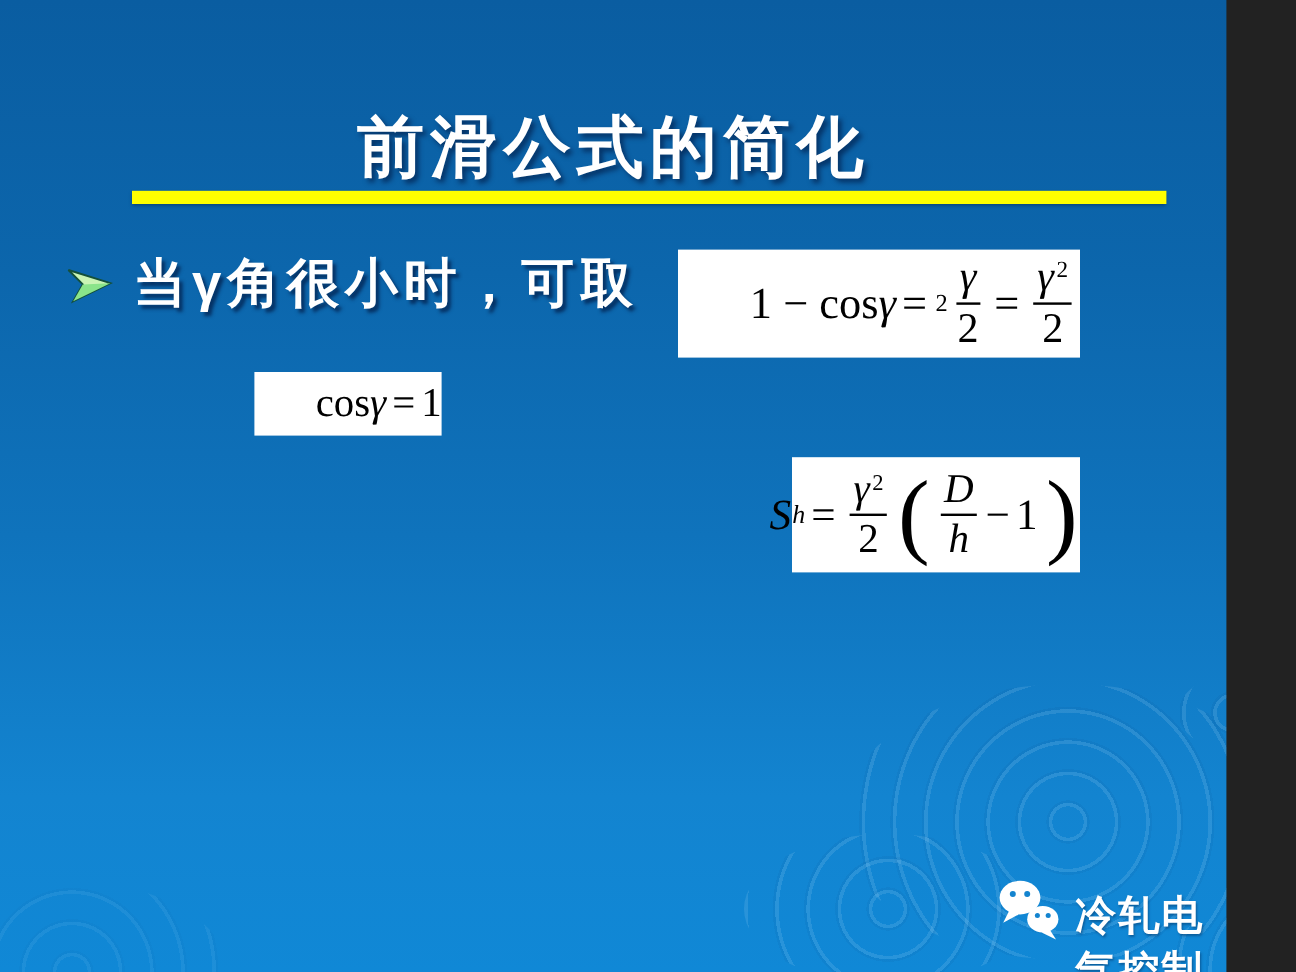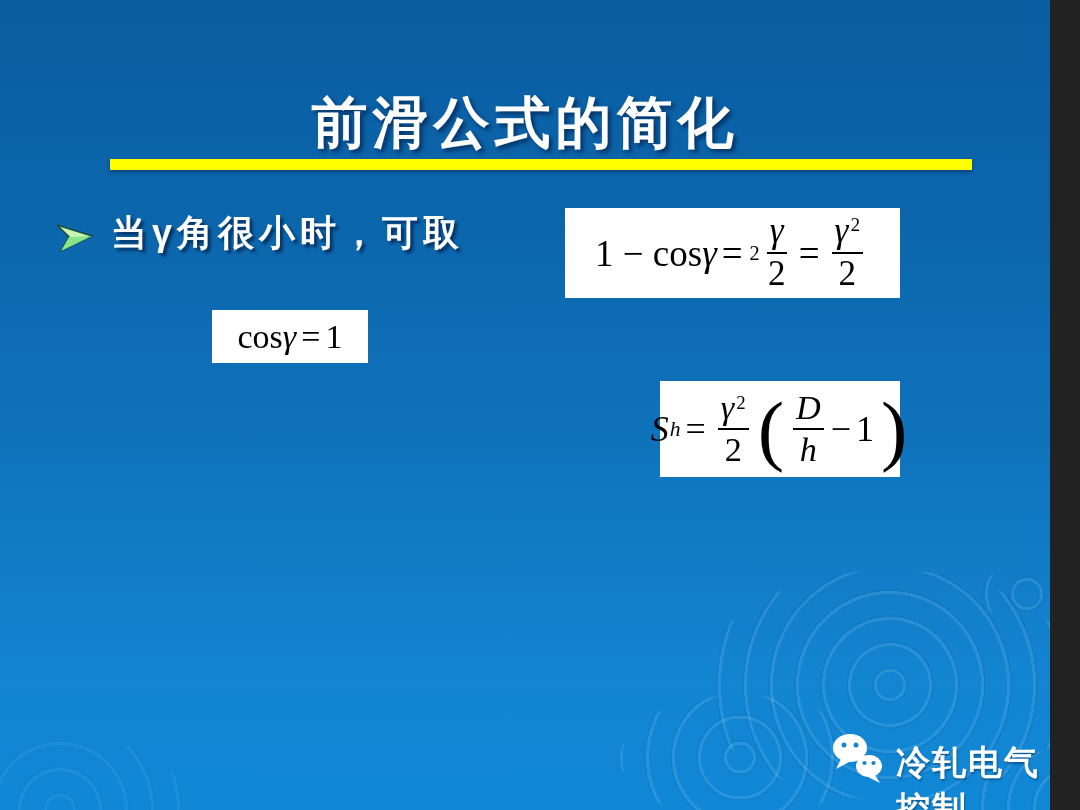--- a/index.html
+++ b/index.html
@@ -1,20 +1,19 @@
 <!DOCTYPE html>
 <html><head>
 <meta charset="utf-8">
 <style>
   html,body { margin:0; padding:0; background:#222; }
   .slide {
     position:relative; width:1022px; height:810px; overflow:hidden;
     background:linear-gradient(180deg,#0a5da1 0%,#0c66ac 28%,#0f73bc 55%,#1384d0 82%,#1088d6 100%);
     font-family:"Liberation Sans", sans-serif;
-    padding-left:28px;
   }
   
   .ripple {
     position:absolute; border-radius:50%;
     background:repeating-radial-gradient(circle,
       rgba(255,255,255,0) 0 13px,
       rgba(215,238,255,0.12) 13px 16px,
       rgba(8,60,120,0.07) 16px 18px,
       rgba(255,255,255,0) 18px 26px);
   }
@@ -32,28 +31,28 @@
   .underline {
     position:absolute; left:110px; top:159px; width:862px; height:11px;
     box-shadow:0 2px 3px rgba(0,30,70,.5);
   }
 
   .row { position:absolute; display:flex; align-items:flex-start; color:#fff; font-weight:bold; }
   .row1 { left:55px; top:212px; }
   .row2 { left:55px; top:374px; }
   .arrow-wrap { margin:10px 16px 0 0; flex:0 0 auto; }
   .btext {
-    font-size:36px; letter-spacing:5px; line-height:1.15;
+    font-size:44px; letter-spacing:5px; line-height:1.15;
     text-shadow:3px 3px 3px rgba(0,20,60,.65);
     text-align:right;
   }
 
   .fbox {
     position:absolute; background:#ffffff; color:#000;
-    display:flex; align-items:center; justify-content:center;
+    display:flex; align-items:center; justify-content:flex-end;
     font-family:"Liberation Serif", serif;
   }
   .f1 { left:565px; top:208px; width:335px; height:90px; font-size:37px; }
   .f2 { left:212px; top:310px; width:156px; height:53px; font-size:34px; }
   .f3 { left:660px; top:381px; width:240px; height:96px; font-size:36px; }
 
   .var { font-style:italic; }
   .sp  { margin:0 5px; }
   .supr { font-size:.55em; vertical-align:.55em; margin-left:2px; }
   .subr { font-size:.6em;  vertical-align:-.35em; margin-left:1px; }

